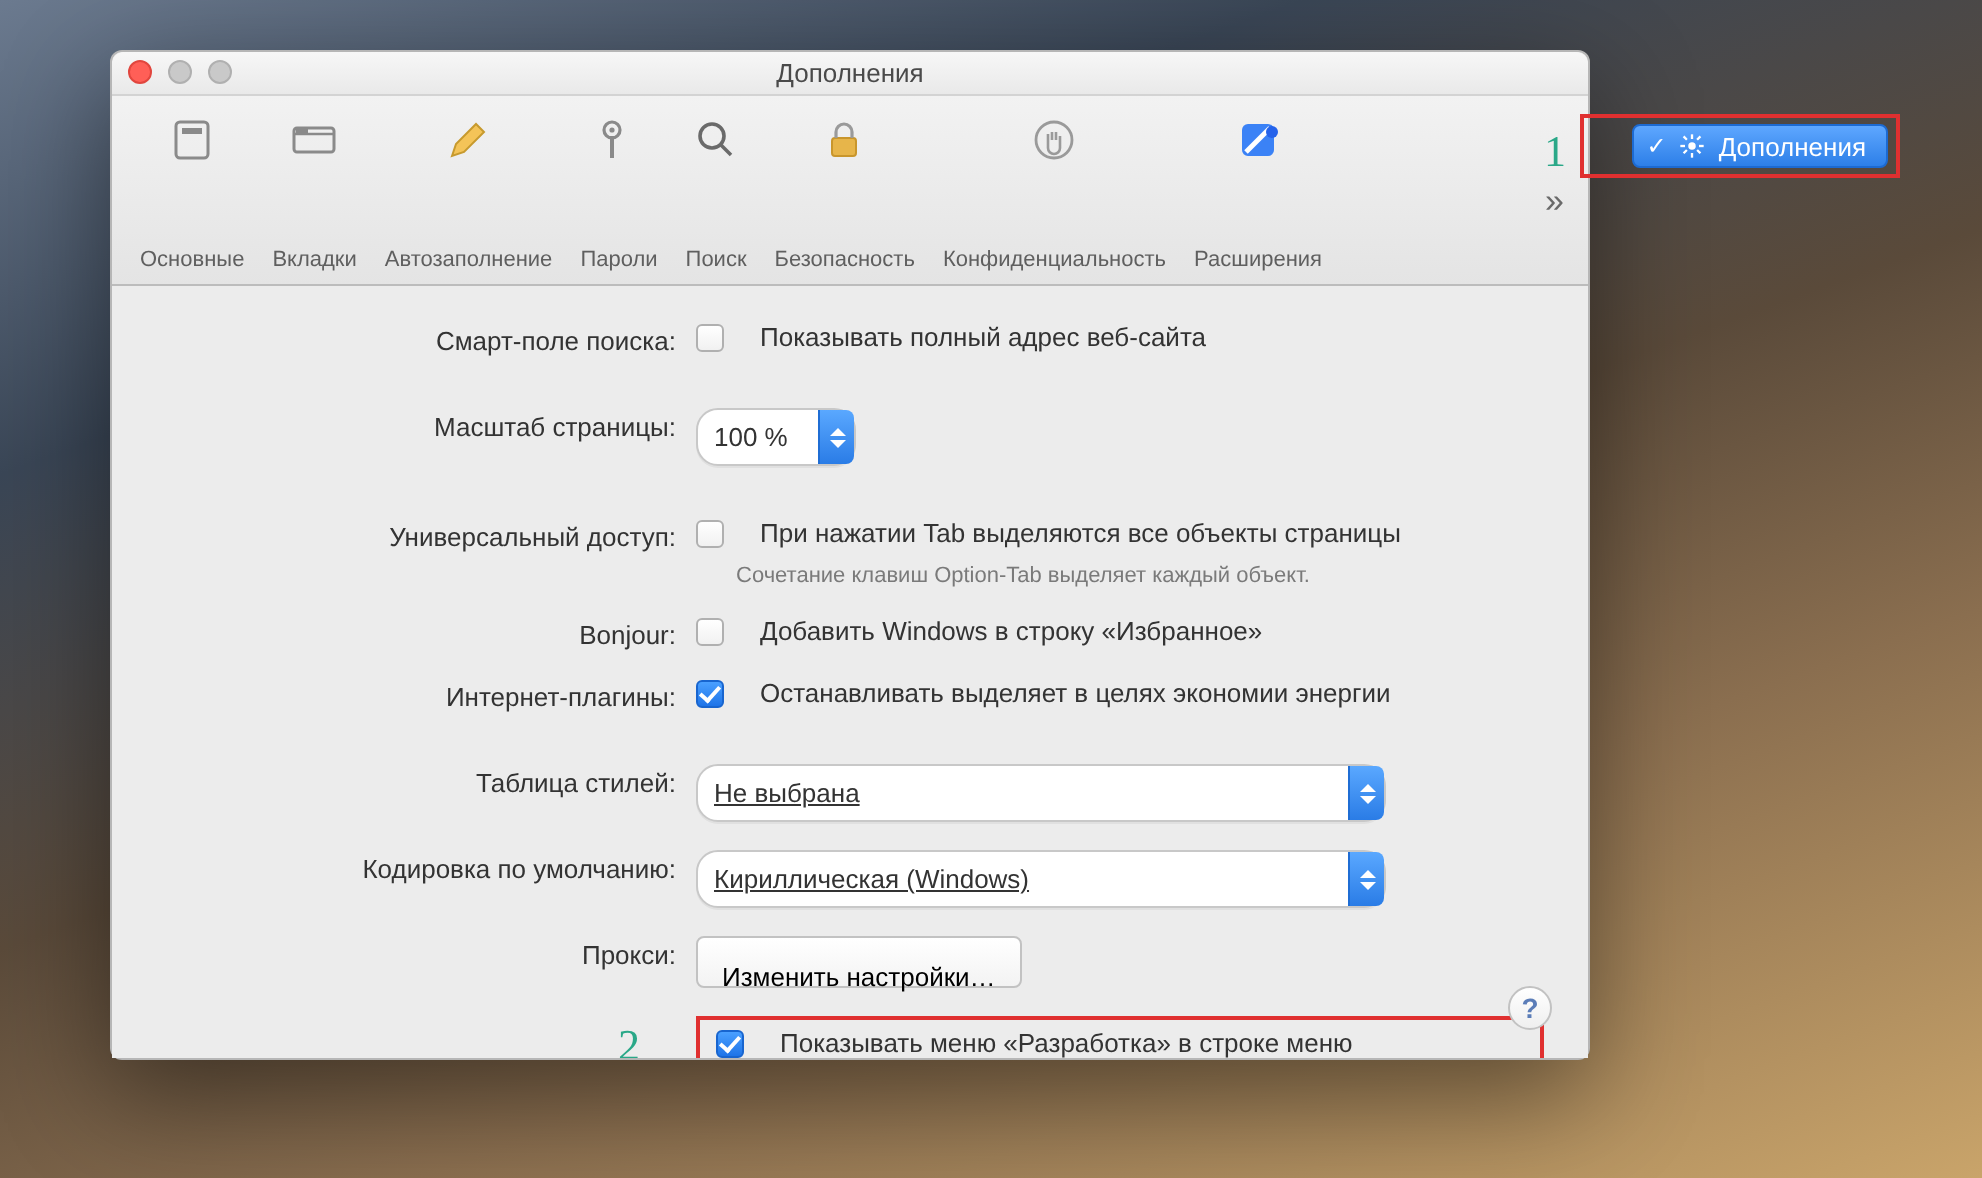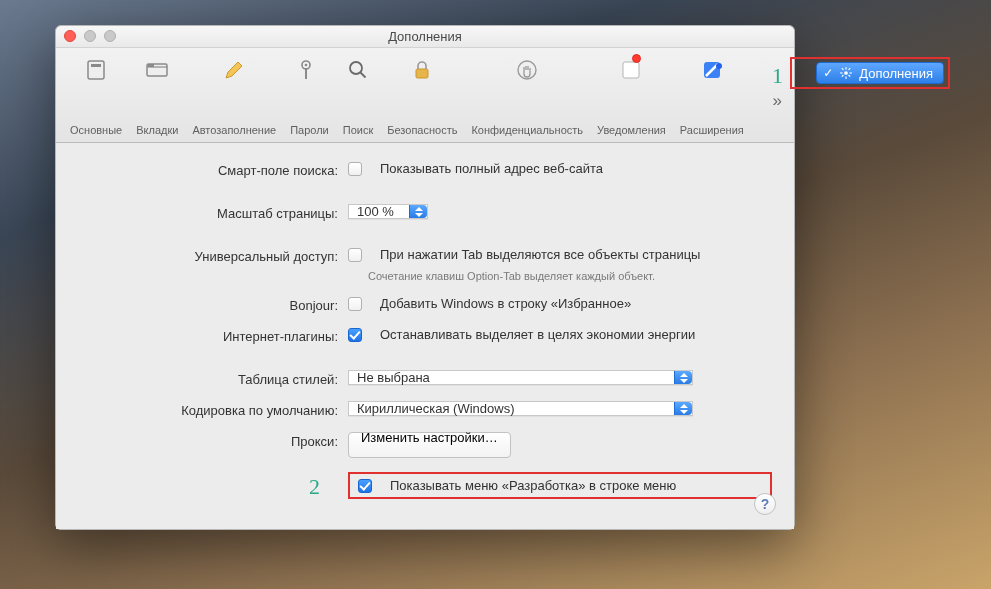--- a/index.html
+++ b/index.html
@@ -126,31 +126,31 @@
     width: 4px; height: 8px;
     border: solid #fff;
     border-width: 0 2px 2px 0;
     transform: rotate(42deg);
   }
   .ctl-text { font-size: 13px; color: #333; }
   .hint { font-size: 11px; color: #7a7a7a; margin-top: 2px; margin-left: 20px; }
   .popup {
     display: inline-flex;
     align-items: center;
-    height: 15px;
+    height: 29px;
     background: #fff;
     border: 1px solid #c8c8c8;
-    border-radius: 0;
+    border-radius: 11px;
     font-size: 13px;
     color: #333;
     padding: 0 0 0 8px;
     cursor: pointer;
     box-shadow: 0 1px 0 rgba(0,0,0,0.05);
   }
-  .popup.long { width: 345px; }
+  .popup.long { width: 345px; text-decoration: underline; }
   .popup .caret {
     margin-left: auto;
     width: 18px; height: 100%;
     background: linear-gradient(#5aa8ff,#2a7ce6);
     border-left: 1px solid #1f6dd4;
     border-radius: 0 4px 4px 0;
     display: flex;
     flex-direction: column;
     align-items: center;
     justify-content: center;
@@ -158,21 +158,21 @@
   }
   .popup .caret .tri {
     width: 0; height: 0;
     border-left: 4px solid transparent;
     border-right: 4px solid transparent;
   }
   .popup .caret .up { border-bottom: 4px solid #fff; margin-bottom: 1px; }
   .popup .caret .down { border-top: 4px solid #fff; margin-top: 1px; }
   .mac-btn {
     display: inline-flex;
-    align-items: flex-end;
+    align-items: flex-start;
     height: 22px;
     background: linear-gradient(#ffffff,#f3f3f3);
     border: 1px solid #c2c2c2;
     border-radius: 4px;
     font-size: 13px;
     padding: 12px 12px;
     cursor: pointer;
   }
   .help-btn {
     position: absolute;
@@ -301,29 +301,20 @@
       <span>Безопасность</span>
     </div>
     <div class="toolbar-item">
       <span class="icon">
         <svg viewBox="0 0 24 24">
             <circle cx="12" cy="12" r="9" fill="none" stroke="#9a9a9a" stroke-width="1.4"></circle>
             <path d="M9 12v-3m2 3V8m2 4V8m2 4v-2m-6 2v4a3 3 0 0 0 6 0v-4" fill="none" stroke="#9a9a9a" stroke-width="1.3"></path>
           </svg>
       </span>
       <span>Конфиденциальность</span>
-    </div>
-    <div class="toolbar-item">
-      <span class="icon icon-wrap">
-        <svg viewBox="0 0 24 24">
-            <rect x="4" y="4" width="16" height="16" rx="2" fill="#fff" stroke="#b5b5b5"></rect>
-          </svg>
-        <span class="badge-red"></span>
-      </span>
-      <span>Уведомления</span>
     </div>
     <div class="toolbar-item">
       <span class="icon">
         <svg viewBox="0 0 24 24">
             <rect x="4" y="4" width="16" height="16" rx="3" fill="#3b82f6"></rect>
             <path d="M6 18L18 6" stroke="#fff" stroke-width="2.5"></path>
             <circle cx="19" cy="8" r="3" fill="#2563eb"></circle>
           </svg>
       </span>
       <span>Расширения</span>

